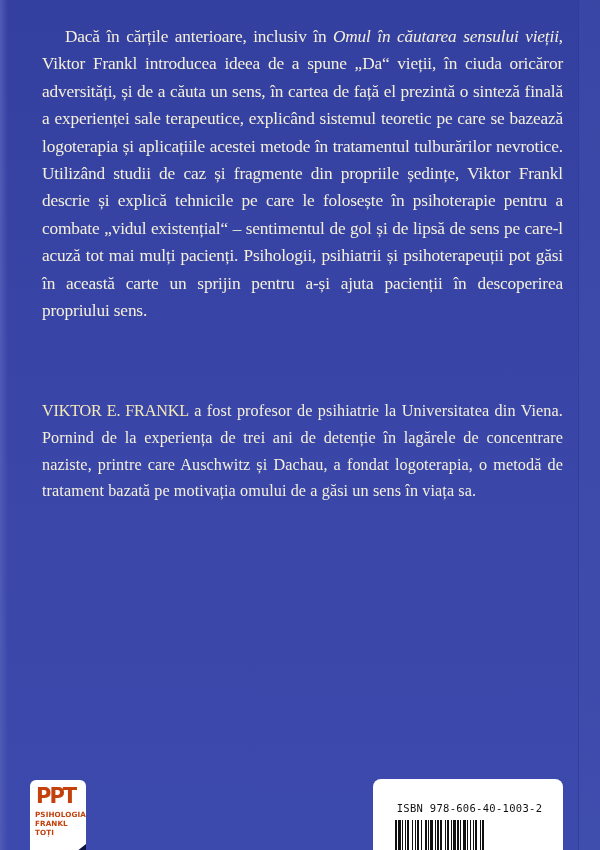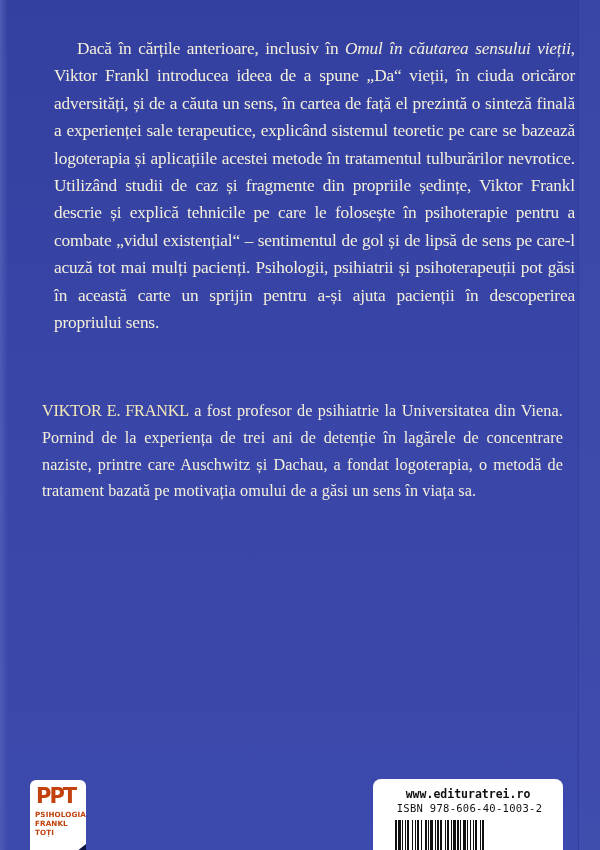--- a/index.html
+++ b/index.html
@@ -14,21 +14,21 @@
     background: linear-gradient(90deg, #4f5bb5, rgba(60,72,170,0));
   }
   .edge-right {
     position:absolute; left:578px; top:0; width:22px; height:850px;
     background: rgba(70,82,175,0.35);
     border-left:1px solid rgba(40,50,140,0.5);
   }
   .blurb {
     position:absolute; left:42px; top:23px; width:521px;
     font-size:17.3px; line-height:27.4px; letter-spacing:-0.15px;
-    text-align:justify; margin:12px;
+    text-align:justify; margin:0;
     font-family: "Liberation Serif", serif;
   }
   .blurb p { margin:0; text-indent:23px; }
   .blurb em { font-style:italic; }
   .bio {
     position:absolute; left:42px; top:398px; width:521px;
     font-size:16.2px; line-height:26.8px; letter-spacing:0.1px;
     text-align:justify; margin:0;
     font-family: "Liberation Serif", serif;
   }
@@ -89,21 +89,20 @@
   <div class="ppt">PPT</div>
   <div class="sub">
     <div>PSIHOLOGIA</div>
     <div>FRANKL</div>
     <div>TOȚI</div>
   </div>
   <div class="curl"></div>
 </div>
 
 <div class="isbn-box">
-  <div class="url">www.edituratrei.ro</div>
   <div class="isbn">ISBN 978-606-40-1003-2</div>
   <div class="barcode" id="barcode">
       <span style="width: 2px; background: rgb(17, 17, 17);"></span>
       <span style="width: 1px; background: rgb(255, 255, 255);"></span>
       <span style="width: 3px; background: rgb(17, 17, 17);"></span>
       <span style="width: 1px; background: rgb(255, 255, 255);"></span>
       <span style="width: 1px; background: rgb(17, 17, 17);"></span>
       <span style="width: 2px; background: rgb(255, 255, 255);"></span>
       <span style="width: 1px; background: rgb(17, 17, 17);"></span>
       <span style="width: 1px; background: rgb(255, 255, 255);"></span>

